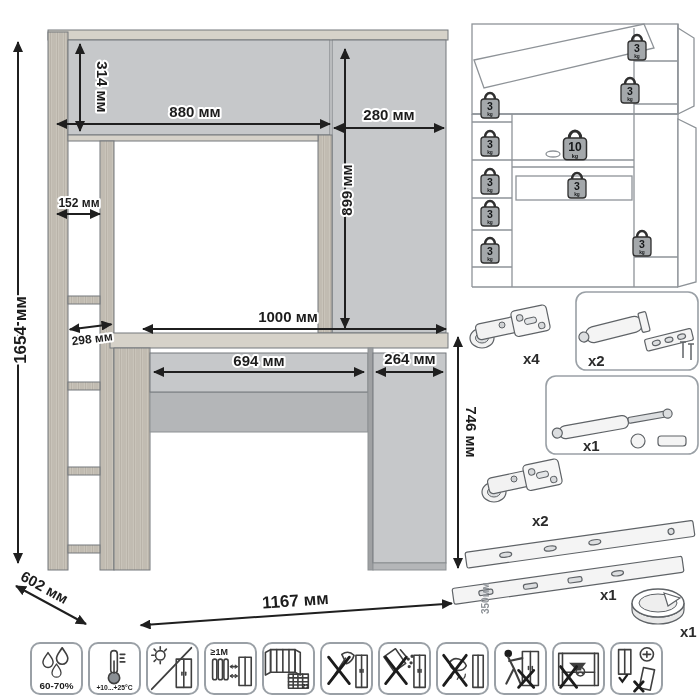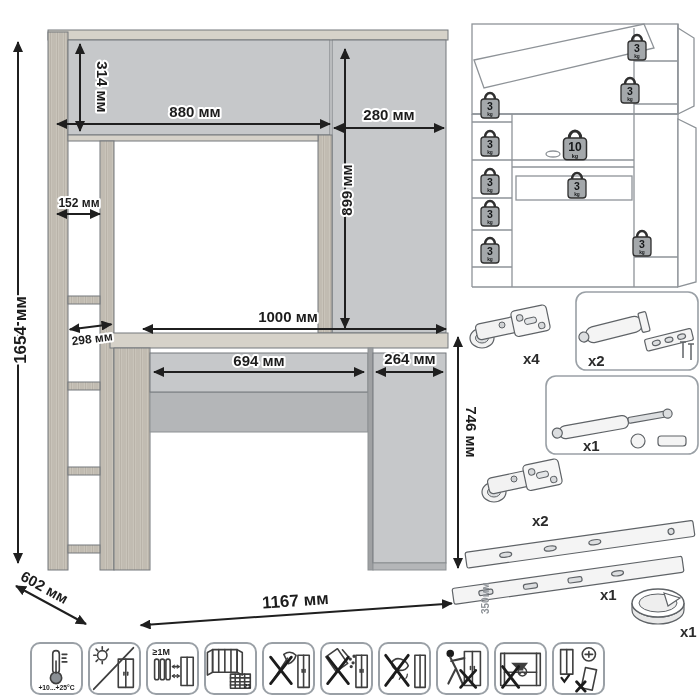--- a/index.html
+++ b/index.html
@@ -283,20 +283,30 @@
     </g>
     <text class="qty" x="680" y="637">x1</text>
   </g>
 </svg>
 
 
 <div class="icons-row">
   <div class="care-icon">
     <svg viewBox="0 0 52 52" width="49" height="49">
       <g class="ic">
+        <path transform="translate(17,19) scale(0.9)" d="M0,-11 C3,-6 6,-3.5 6,0.5 A6,6 0 1 1 -6,0.5 C-6,-3.5 -3,-6 0,-11 Z"></path>
+        <path transform="translate(32,15)" d="M0,-11 C3,-6 6,-3.5 6,0.5 A6,6 0 1 1 -6,0.5 C-6,-3.5 -3,-6 0,-11 Z"></path>
+        <path transform="translate(26,30) scale(0.8)" d="M0,-11 C3,-6 6,-3.5 6,0.5 A6,6 0 1 1 -6,0.5 C-6,-3.5 -3,-6 0,-11 Z"></path>
+      </g>
+      <text class="ictxt" x="26" y="48" font-size="10.5" text-anchor="middle">60-70%</text>
+    </svg>
+  </div>
+  <div class="care-icon">
+    <svg viewBox="0 0 52 52" width="49" height="49">
+      <g class="ic">
         <rect x="22" y="7" width="7" height="24" rx="3.5"></rect>
         <circle cx="25.5" cy="36" r="6" fill="#8a8f94" stroke="#3f3f3f"></circle>
         <line x1="25.5" y1="31" x2="25.5" y2="18"></line>
         <line x1="32" y1="11" x2="37" y2="11"></line>
             <line x1="32" y1="15" x2="36" y2="15"></line>
             <line x1="32" y1="19" x2="37" y2="19"></line>
       </g>
       <text class="ictxt" x="26" y="49" font-size="7.2" text-anchor="middle">+10...+25°С</text>
     </svg>
   </div>

